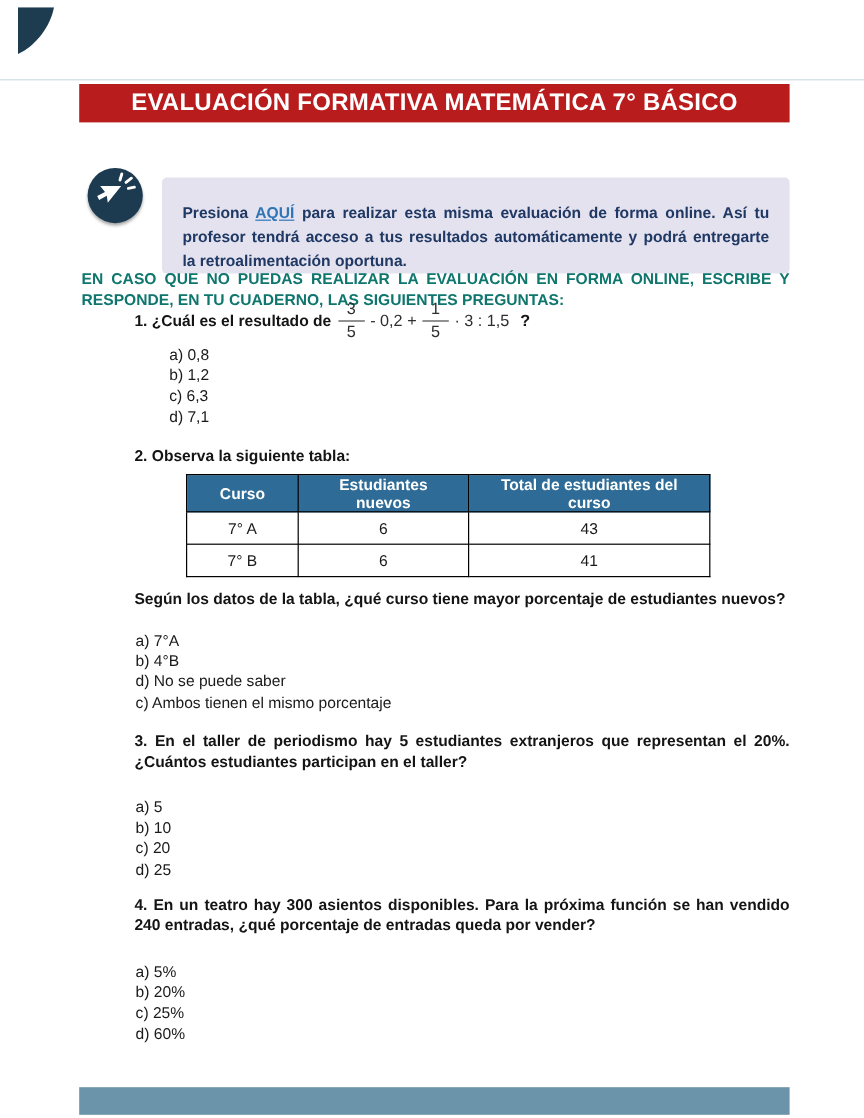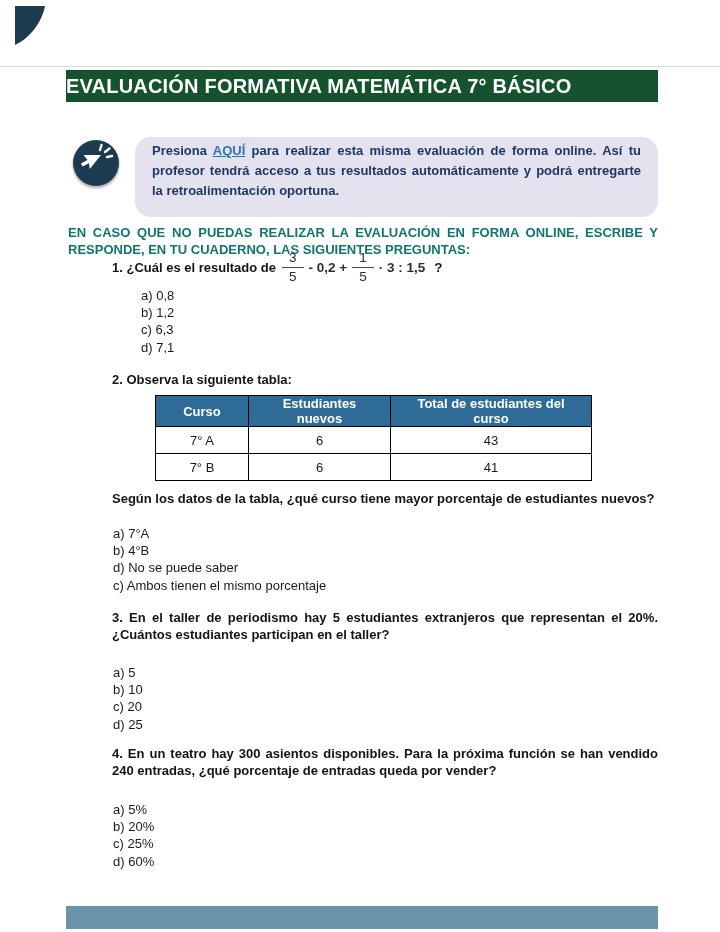--- a/index.html
+++ b/index.html
@@ -19,43 +19,43 @@
     position:absolute; left:0; top:66px; width:720px; height:1px;
     background:#ccdce6;
   }
 
   
   .corner-decoration { position:absolute; left:14px; top:6px; width:34px; height:40px; }
 
   
   .header-bar {
     position:absolute; left:66px; top:70px; width:592px; height:32px;
-    background:#14532d;
-    display:flex; align-items:center; 
+    background:#b91c1c;
+    display:flex; align-items:center; justify-content:center;
   }
   .header-bar .title {
     color:#ffffff; font-weight:700; font-size:20px; letter-spacing:0.2px;
   }
 
   .clase-heading {
     position:absolute; left:112px; top:105px;
     font-size:20px; font-weight:700; color:#111111; letter-spacing:0.2px;
   }
 
   
   .click-icon {
     position:absolute; left:72px; top:139px; width:48px; height:48px;
     filter: drop-shadow(0 2px 1.5px rgba(0,0,0,0.35));
   }
 
   
   .callout {
-    position:absolute; left:135px; top:137px; width:523px; height:80px;
-    background:#e4e2ee; border-radius:16px;
-    padding:4px 17px 8px 17px;
+    position:absolute; left:135px; top:148px; width:523px; height:80px;
+    background:#e4e2ee; border-radius:4px;
+    padding:20px 17px 8px 17px;
   }
   .callout p {
     margin:0; font-size:13px; font-weight:700; color:#1f3864;
     text-align:justify; line-height:1.54;
   }
   .callout a.online-link {
     color:#2e75b6; text-decoration:underline; font-weight:700; cursor:pointer;
   }
 
   .instructions {
@@ -66,21 +66,21 @@
 
   
   .q-prompt {
     position:absolute; left:112px; width:546px;
     font-size:13px; font-weight:700; color:#141414;
     text-align:justify; line-height:17px; margin:0;
   }
   .q1-row { position:absolute; left:112px; top:250px; height:34px; display:flex; align-items:center; }
   .q1-row .bold-part { font-size:13px; font-weight:700; color:#141414; white-space:pre; }
   .math-expr { display:flex; align-items:center; font-size:13.5px; font-weight:400; color:#2e2e2e; margin-left:6px; }
-  .math-expr .op { margin:0 5px; white-space:pre;font-weight:bold; }
+  .math-expr .op { margin:0 5px; white-space:pre; }
   .frac { display:inline-flex; flex-direction:column; align-items:center; line-height:1.15; }
   .frac .num { padding:0 7px 1px 7px; border-bottom:1.5px solid #4a4a4a; }
   .frac .den { padding-top:1px; }
   .q1-row .q-mark { font-size:13.5px; font-weight:700; color:#141414; margin-left:4px; }
 
   
   .opts {
     position:absolute; left:113px; margin:0; padding:0; list-style:none;
     font-size:13px; font-weight:400; color:#1a1a1a; line-height:17.2px;
   }

